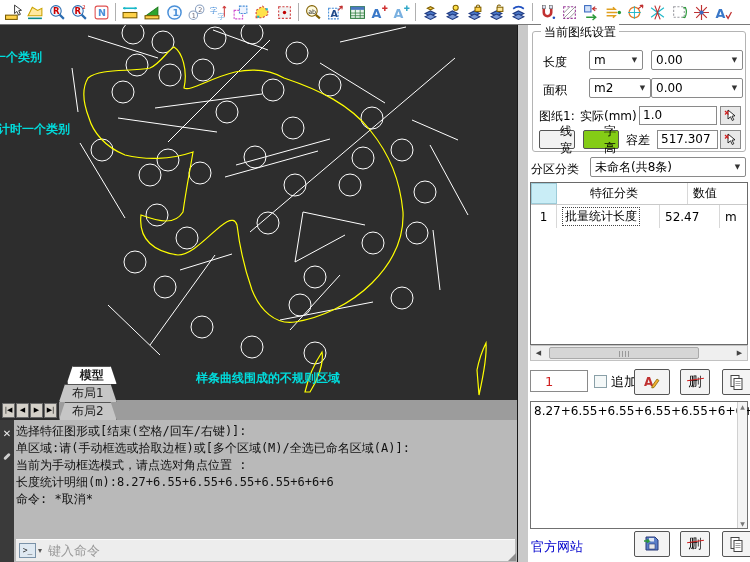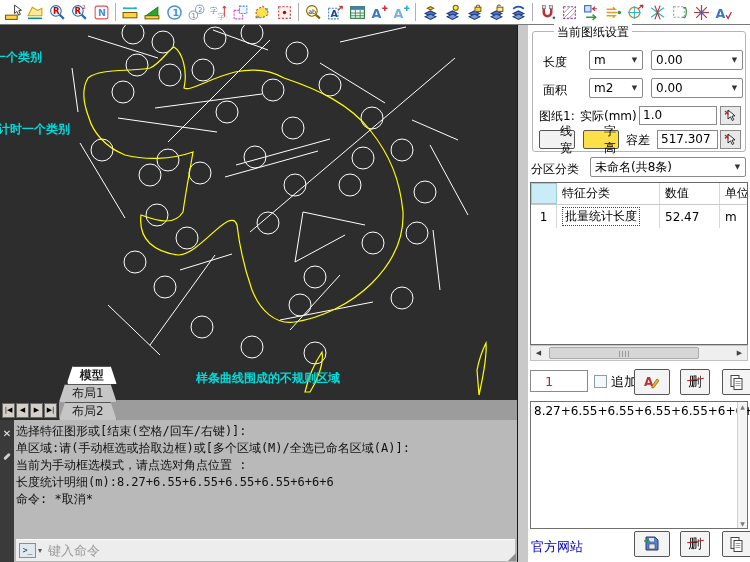--- a/index.html
+++ b/index.html
@@ -37,21 +37,21 @@
   #cmdinput { position:absolute; left:16px; bottom:1px; right:2px; height:22px; background:#ededed; border-top:1px solid #fcfcfc; display:flex; align-items:center; }
   #prompticon { width:17px; height:15px; margin-left:3px; background:#dfe9f2; border:1px solid #7a92a8; color:#333;
     font-family:"DejaVu Sans Mono",monospace; font-size:8px; display:flex; align-items:center; justify-content:center; }
   #promptcaret { font-size:8px; color:#555; margin:0 6px 0 2px; }
   #cmdplaceholder { color:#9a9a9a; font-size:13px; }
   #resizegrip { position:absolute; right:1px; bottom:1px; width:0; height:0; border-left:8px solid transparent; border-bottom:8px solid #8f8f8f; }
 
   
   #panel { position:absolute; left:528px; top:25px; width:222px; height:537px; background:#ffffff; }
   .gbox { position:absolute; left:4px; top:6px; width:214px; height:121px; border:1px solid #b4b4b4; border-radius:3px; }
-  .gbox .legend { position:absolute; top:-8px; left:8px; background:#fff; padding:0 3px; font-size:12px; color:#000;margin-left:13px; }
+  .gbox .legend { position:absolute; top:-8px; left:8px; background:#fff; padding:0 3px; font-size:12px; color:#000; }
   .plabel { position:absolute; font-size:12px; color:#000; white-space:nowrap; }
   .combo { position:absolute; height:20px; background:#fff; border:1px solid #8a8a8a; border-radius:2px; display:flex; align-items:center; }
   .combo .cval { flex:1; padding-left:4px; font-size:12px; color:#000; overflow:hidden; white-space:nowrap; }
   .combo .carrow { width:15px; text-align:center; font-size:7px; color:#333; }
   .tfield { position:absolute; height:19px; background:#fff; border:1px solid #8a8a8a; font-size:12px; color:#000; padding:1px 3px; overflow:hidden; white-space:nowrap; }
   .pickbtn { position:absolute; width:21px; height:19px; background:#e8e8e8; border:1px solid #8a8a8a; display:flex; align-items:center; justify-content:center; }
   .sbtn { position:absolute; height:19px; background:#f2f2f2; border:1px solid #555; border-radius:2px; font-size:12px; color:#000; display:flex; align-items:center; justify-content:center;padding-left:20px; }
 
   #tblwrap { position:absolute; left:2px; top:157px; width:218px; height:163px; border:1px solid #6a6a6a; background:#fff; overflow:hidden; }
   .trow { display:flex; height:23px; align-items:center; }
@@ -427,61 +427,61 @@
       <div class="combo" style="left:56px;top:18px;width:54px;">
         <span class="cval">m</span>
         <span class="carrow">▼</span>
       </div>
       <div class="combo" style="left:118px;top:18px;width:92px;">
         <span class="cval">0.00</span>
         <span class="carrow">▼</span>
       </div>
 
       <span class="plabel" style="left:10px;top:50px;">面积</span>
-      <div class="combo" style="left:56px;top:46px;width:54px;">
+      <div class="combo" style="left:56px;top:46px;width:62px;">
         <span class="cval">m2</span>
         <span class="carrow">▼</span>
       </div>
       <div class="combo" style="left:118px;top:46px;width:92px;">
         <span class="cval">0.00</span>
         <span class="carrow">▼</span>
       </div>
 
       <span class="plabel" style="left:6px;top:76px;">图纸1:</span>
       <span class="plabel" style="left:47px;top:76px;">实际(mm)</span>
       <div class="tfield" style="left:106px;top:74px;width:78px;">1.0</div>
       <div class="pickbtn" style="left:187px;top:74px;">
         <svg width="13" height="13" viewBox="0 0 13 13">
           <path d="M4 1 L4 10 L6.5 7.8 L8.3 11.5 L9.8 10.7 L8 7.2 L11 6.8 Z" fill="#fff" stroke="#000" stroke-width="0.8"></path>
           <path d="M1 2 L4.5 5.5 M4.5 2 L1 5.5" stroke="#d02020" stroke-width="1.2"></path>
         </svg>
       </div>
 
       <div class="sbtn" style="left:6px;top:98px;width:36px;">线宽</div>
-      <div class="sbtn" style="left:50px;top:98px;width:36px;background:#fde047;">字高</div>
+      <div class="sbtn" style="left:50px;top:98px;width:36px;background:#84cc16;">字高</div>
       <span class="plabel" style="left:93px;top:100px;">容差</span>
       <div class="tfield" style="left:124px;top:98px;width:61px;">517.307</div>
       <div class="pickbtn" style="left:187px;top:98px;">
         <svg width="13" height="13" viewBox="0 0 13 13">
           <path d="M4 1 L4 10 L6.5 7.8 L8.3 11.5 L9.8 10.7 L8 7.2 L11 6.8 Z" fill="#fff" stroke="#000" stroke-width="0.8"></path>
           <path d="M1 2 L4.5 5.5 M4.5 2 L1 5.5" stroke="#d02020" stroke-width="1.2"></path>
         </svg>
       </div>
     </div>
 
     <span class="plabel" style="left:3px;top:136px;">分区分类</span>
     <div class="combo" style="left:62px;top:132px;width:156px;">
       <span class="cval">未命名(共8条)</span>
       <span class="carrow">▼</span>
     </div>
 
     <div id="tblwrap">
         <div class="trow hdr">
           <span class="tcell corner" style="width: 26px;"></span>
-          <span class="tcell" style="width: 103px;">特征分类</span>
+          <span class="tcell" style="width: 103px; margin-left: 28px;">特征分类</span>
           <span class="tcell" style="width: 60px;">数值</span>
           <span class="tcell" style="width: 40px;">单位</span>
         </div>
         <div class="trow">
           <span class="tcell center" style="width: 26px;">1</span>
           <span class="tcell" style="width: 103px;">
             <span class="selcell">批量统计长度</span>
           </span>
           <span class="tcell" style="width: 60px;">52.47</span>
           <span class="tcell" style="width: 40px;">m</span>

